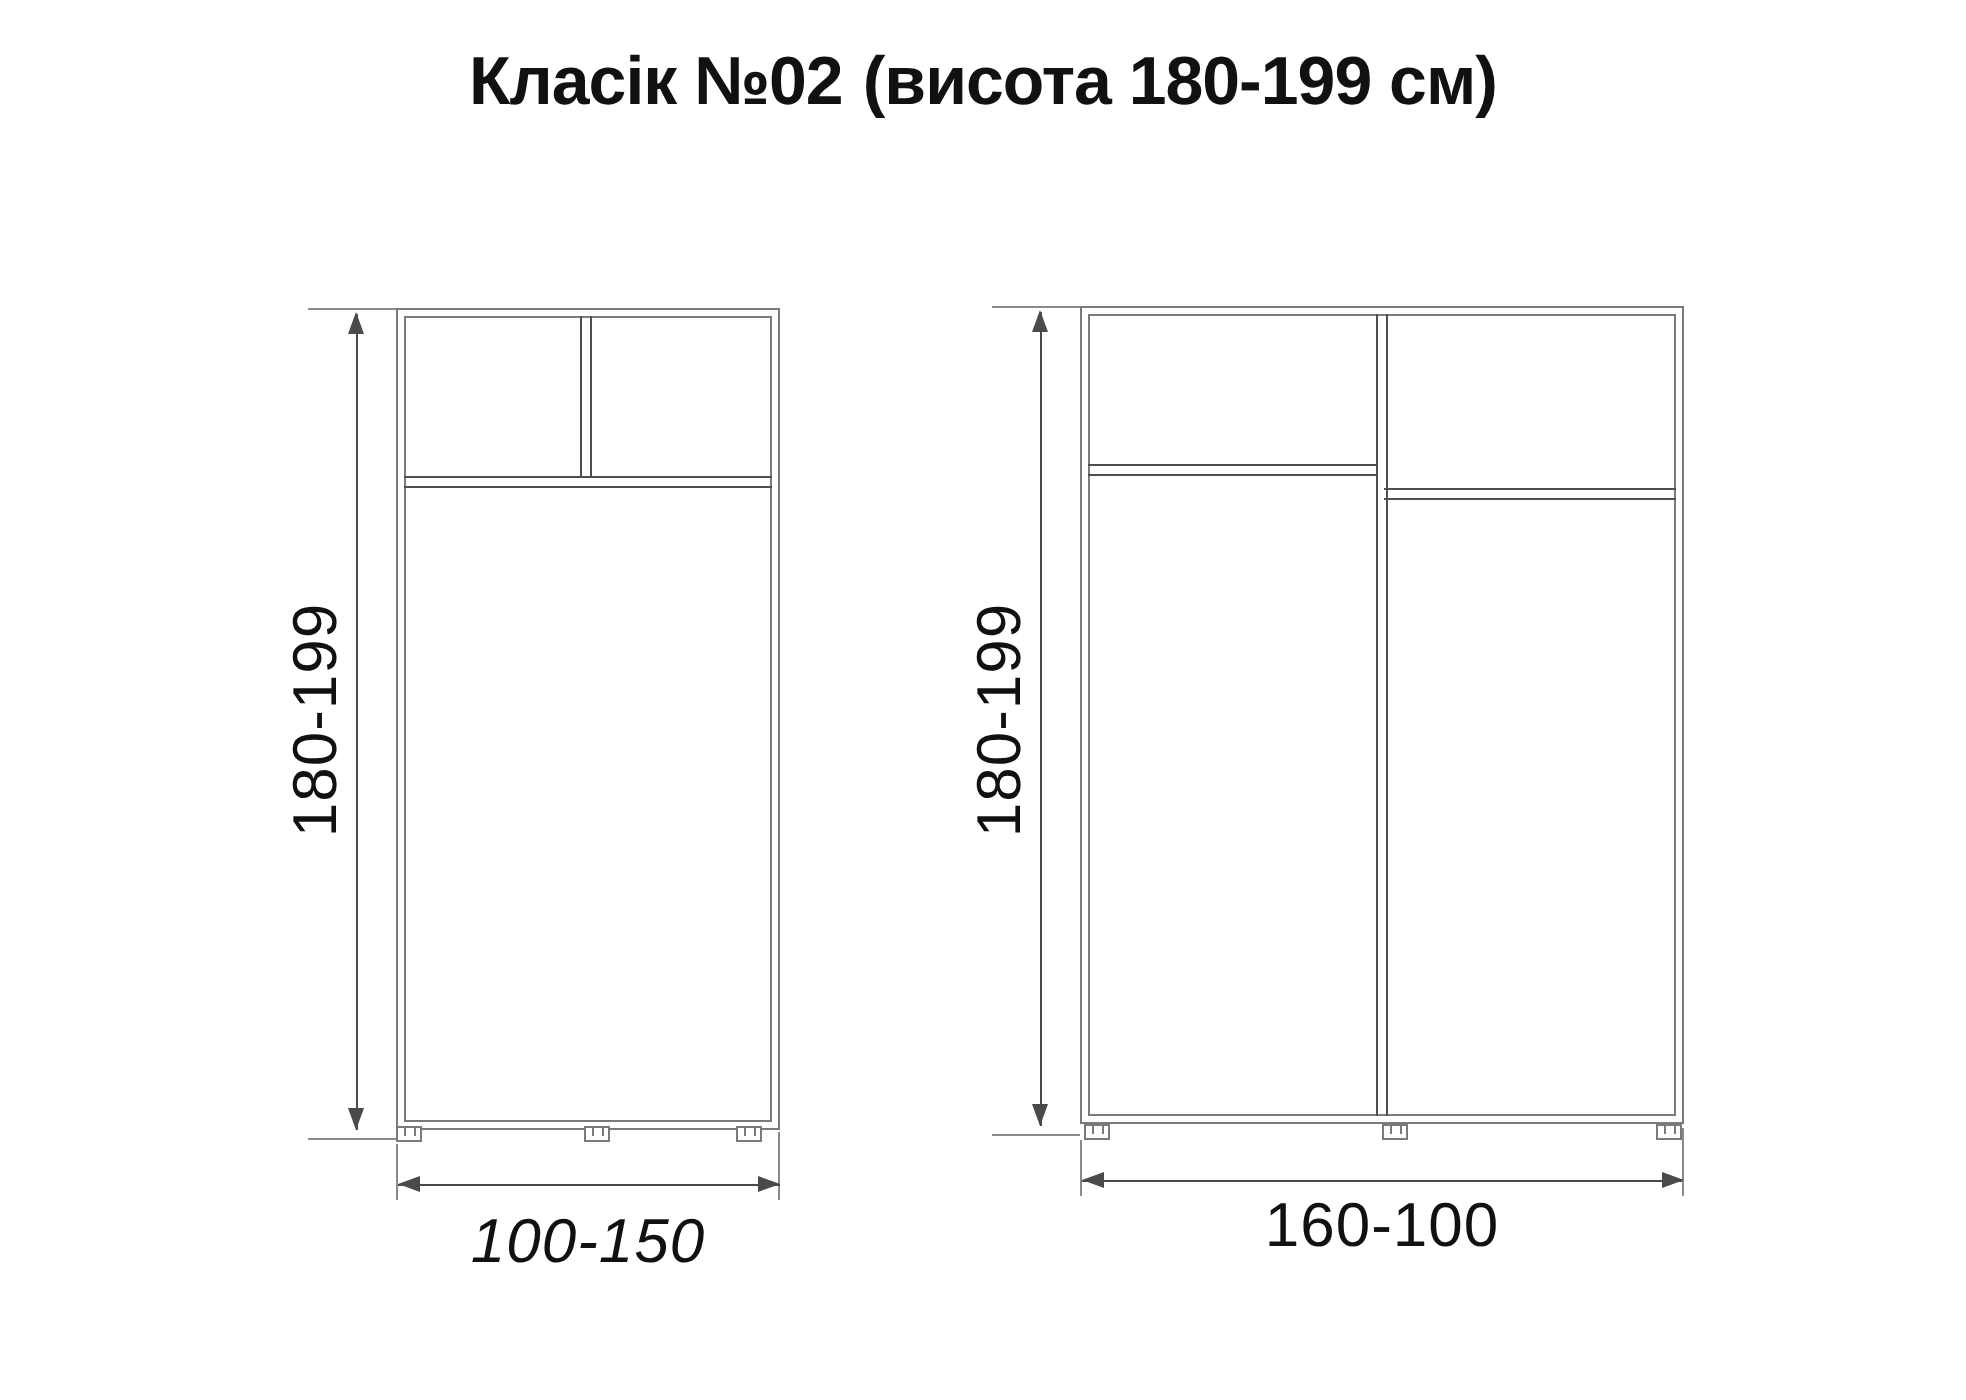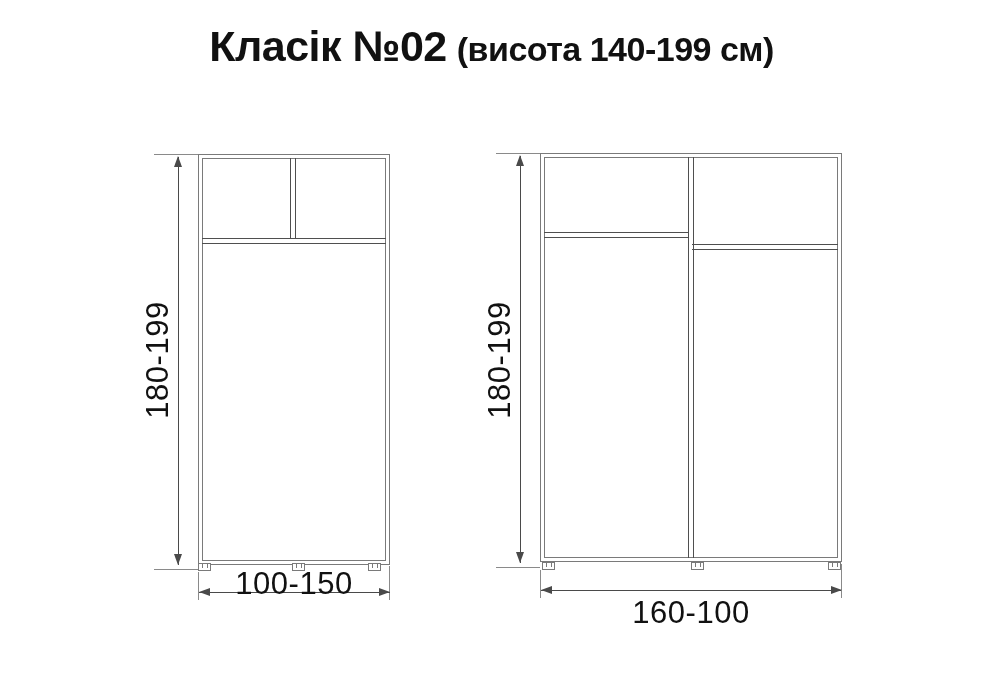--- a/index.html
+++ b/index.html
@@ -5,21 +5,21 @@
   html,body { margin:0; padding:0; background:#ffffff; }
   .canvas {
     position:relative; width:983px; height:700px; background:#ffffff;
     font-family:"Liberation Sans", sans-serif; overflow:hidden;
   }
   .title {
     position:absolute; top:22px; left:0; right:0; margin:0;
     text-align:center; font-weight:700; color:var(--color-text,#111);
     letter-spacing:-0.5px; white-space:nowrap;
   }
-  .title .main   { font-size:43px; }
+  .title .main   { font-size:34px; }
   .title .suffix { font-size:34px; margin-left:10px; }
 
   .group { position:absolute; inset:0; }
 
   
   .cab { position:absolute; border:1px solid var(--color-frame,#7a7a7a); box-sizing:border-box; background:#fff; }
   .cab-inner { position:absolute; inset:3px; border:1px solid var(--color-frame,#7a7a7a); }
 
   .shelf {
     position:absolute; height:4px; box-sizing:content-box;
@@ -53,21 +53,21 @@
     position:absolute; font-size:31px; color:var(--color-text,#111);
     text-align:center; line-height:30px; letter-spacing:0.5px; white-space:nowrap;
   }
   .dim-label.vertical { transform:rotate(-90deg); }
 </style>
 </head>
 <body>
 
 <div class="canvas">
 
-  <h1 class="title"><span class="main">Класік №02</span><span class="suffix">(висота 140-199 см)</span></h1>
+  <h1 class="title"><span class="main">Класік №02</span><span class="suffix">(висота 180-199 см)</span></h1>
 
   <div class="group">
 
     <div class="cab" style="left:198px; top:154px; width:192px; height:411px;">
       <div class="cab-inner"></div>
       <div class="divider" style="left:91px; top:3px; height:80px;"></div>
       <div class="shelf" style="left:3px; top:83px; width:184px;"></div>
       <div class="foot" style="left:-1px; top:408px;">
           <span class="n1"></span>
           <span class="n2"></span>
@@ -87,21 +87,21 @@
     <div class="vline" style="left:178px; top:157px; height:408px;"></div>
     <div class="arr up" style="left:174px; top:156px;"></div>
     <div class="arr down" style="left:174px; top:554px;"></div>
     <div class="dim-label vertical" style="left:93px; top:345px; width:130px; height:30px;">180-199</div>
 
     <div class="vline ext" style="left:198px; top:572px; height:28px;"></div>
     <div class="vline ext" style="left:389px; top:566px; height:34px;"></div>
     <div class="hline" style="left:199px; top:592px; width:191px;"></div>
     <div class="arr left" style="left:199px; top:588px;"></div>
     <div class="arr right" style="left:379px; top:588px;"></div>
-    <div class="dim-label" style="left:198px; top:569px; width:192px;">100-150</div>
+    <div class="dim-label" style="left:198px; top:606px; width:192px;font-style:italic;">100-150</div>
   </div>
 
   <div class="group">
 
     <div class="cab" style="left:540px; top:153px; width:302px; height:409px;">
       <div class="cab-inner"></div>
       <div class="divider" style="left:147px; top:3px; height:401px;"></div>
       <div class="shelf" style="left:3px; top:78px; width:144px;"></div>
       <div class="shelf" style="left:151px; top:90px; width:146px;"></div>
       <div class="foot" style="left:1px; top:408px;">

